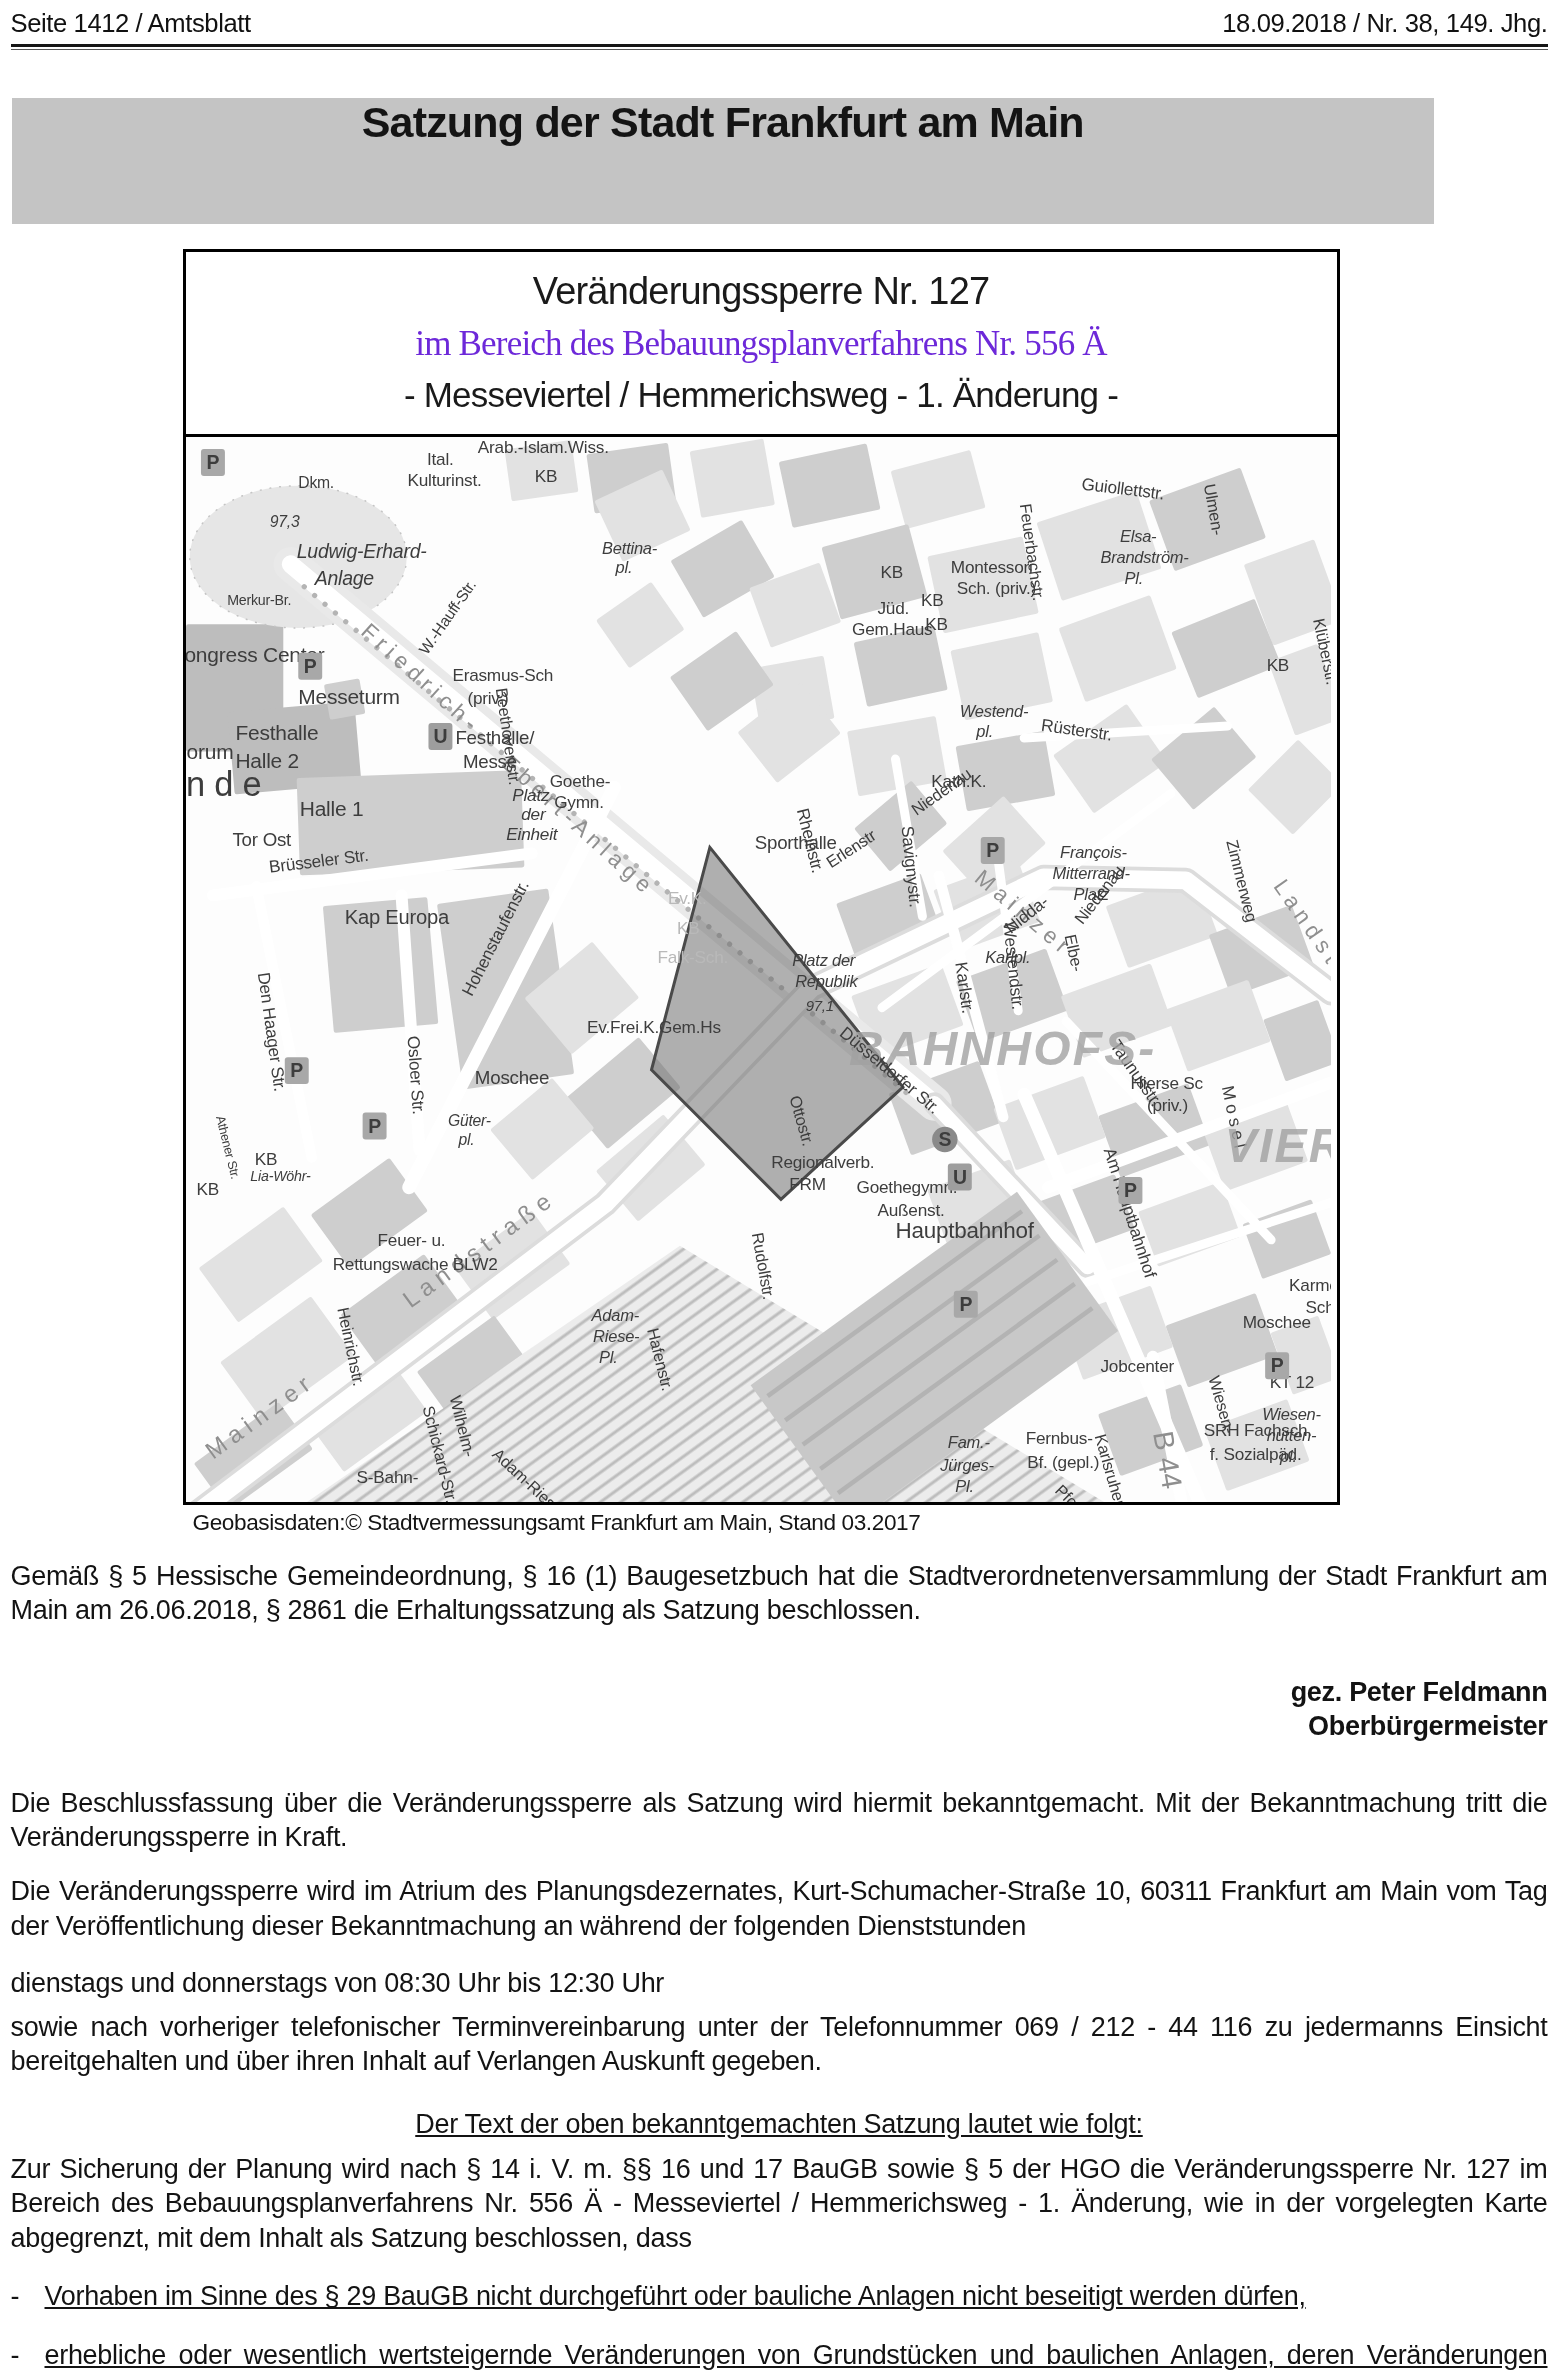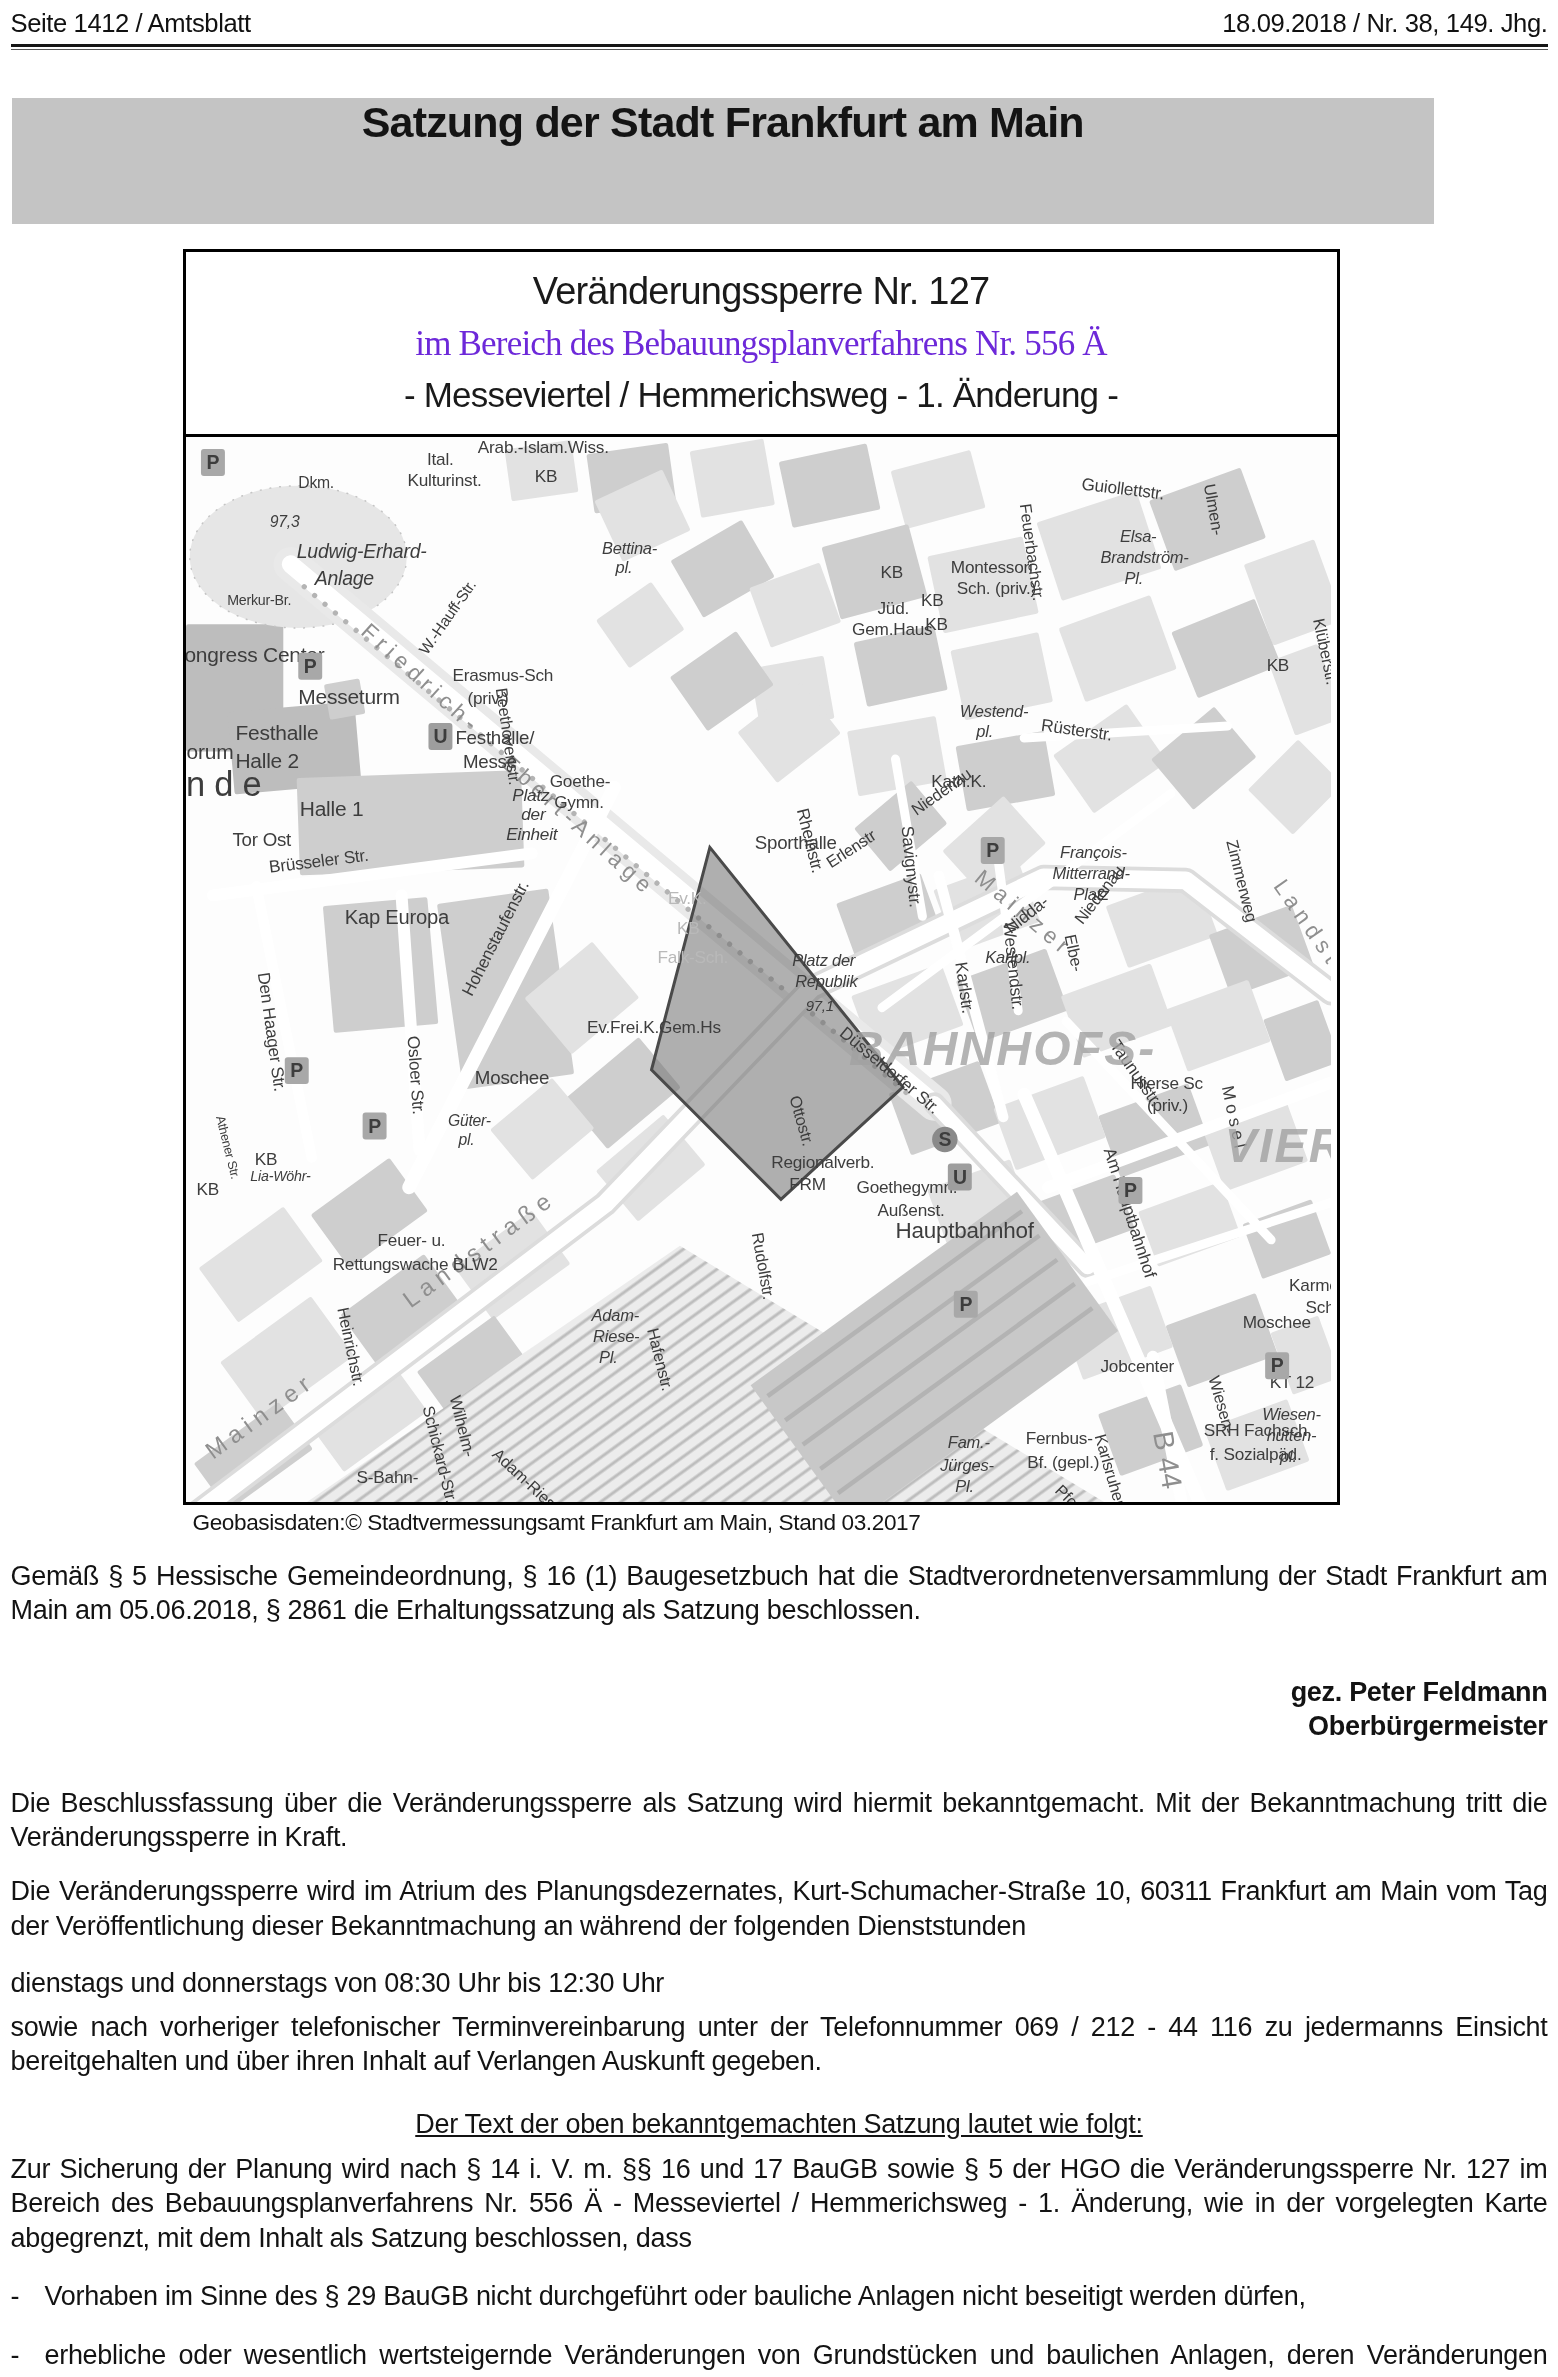--- a/index.html
+++ b/index.html
@@ -37,21 +37,21 @@
   .signature{margin-top:47px;text-align:right;font-weight:bold;}
   .signature div{line-height:1.28;}
   p.gap2{margin-top:42px;}
   p.gap3{margin-top:19.6px;}
   p.gap4{margin-top:22.6px;text-align:left;}
   p.gap5{margin-top:9px;}
   p.gap6{margin-top:28px;text-align:center;text-decoration:underline;}
   p.gap7{margin-top:10.5px;}
   .bullet{display:flex;margin-top:24px;}
   .bullet .dash{flex:0 0 34px;}
-  .bullet p{flex:1;}
+  .bullet p{flex:1;text-decoration:underline;}
 </style>
 </head>
 <body>
 
 <div class="page">
   <div class="inner">
 
     <header class="hdr">
       <span>Seite 1412 / Amtsblatt</span>
       <span>18.09.2018 / Nr. 38, 149. Jhg.</span>
@@ -367,21 +367,21 @@
             <g>
               <circle cx="1014" cy="938" r="17" fill="#8a8a8a"></circle>
               <text x="1014" y="947" font-size="26" font-weight="bold" text-anchor="middle" fill="#ffffff">S</text>
             </g>
           </g>
       </svg>
     </figure>
     <div class="caption">Geobasisdaten:© Stadtvermessungsamt Frankfurt am Main, Stand 03.2017</div>
 
     <main>
-      <p class="gap1">Gemäß § 5 Hessische Gemeindeordnung, § 16 (1) Baugesetzbuch hat die Stadtverordnetenversammlung der Stadt Frankfurt am Main am 05.06.2018, § 2861 die Erhaltungssatzung als Satzung beschlossen.</p>
+      <p class="gap1">Gemäß § 5 Hessische Gemeindeordnung, § 16 (1) Baugesetzbuch hat die Stadtverordnetenversammlung der Stadt Frankfurt am Main am 26.06.2018, § 2861 die Erhaltungssatzung als Satzung beschlossen.</p>
 
       <div class="signature">
         <div>gez. Peter Feldmann</div>
         <div>Oberbürgermeister</div>
       </div>
 
       <p class="gap2">Die Beschlussfassung über die Veränderungssperre als Satzung wird hiermit bekanntgemacht. Mit der Bekanntmachung tritt die Veränderungssperre in Kraft.</p>
       <p class="gap3">Die Veränderungssperre wird im Atrium des Planungsdezernates, Kurt-Schumacher-Straße 10, 60311 Frankfurt am Main vom Tag der Veröffentlichung dieser Bekanntmachung an während der folgenden Dienststunden</p>
       <p class="gap4">dienstags und donnerstags von 08:30 Uhr bis 12:30 Uhr</p>
       <p class="gap5">sowie nach vorheriger telefonischer Terminvereinbarung unter der Telefonnummer 069 / 212 - 44 116 zu jedermanns Einsicht bereitgehalten und über ihren Inhalt auf Verlangen Auskunft gegeben.</p>

